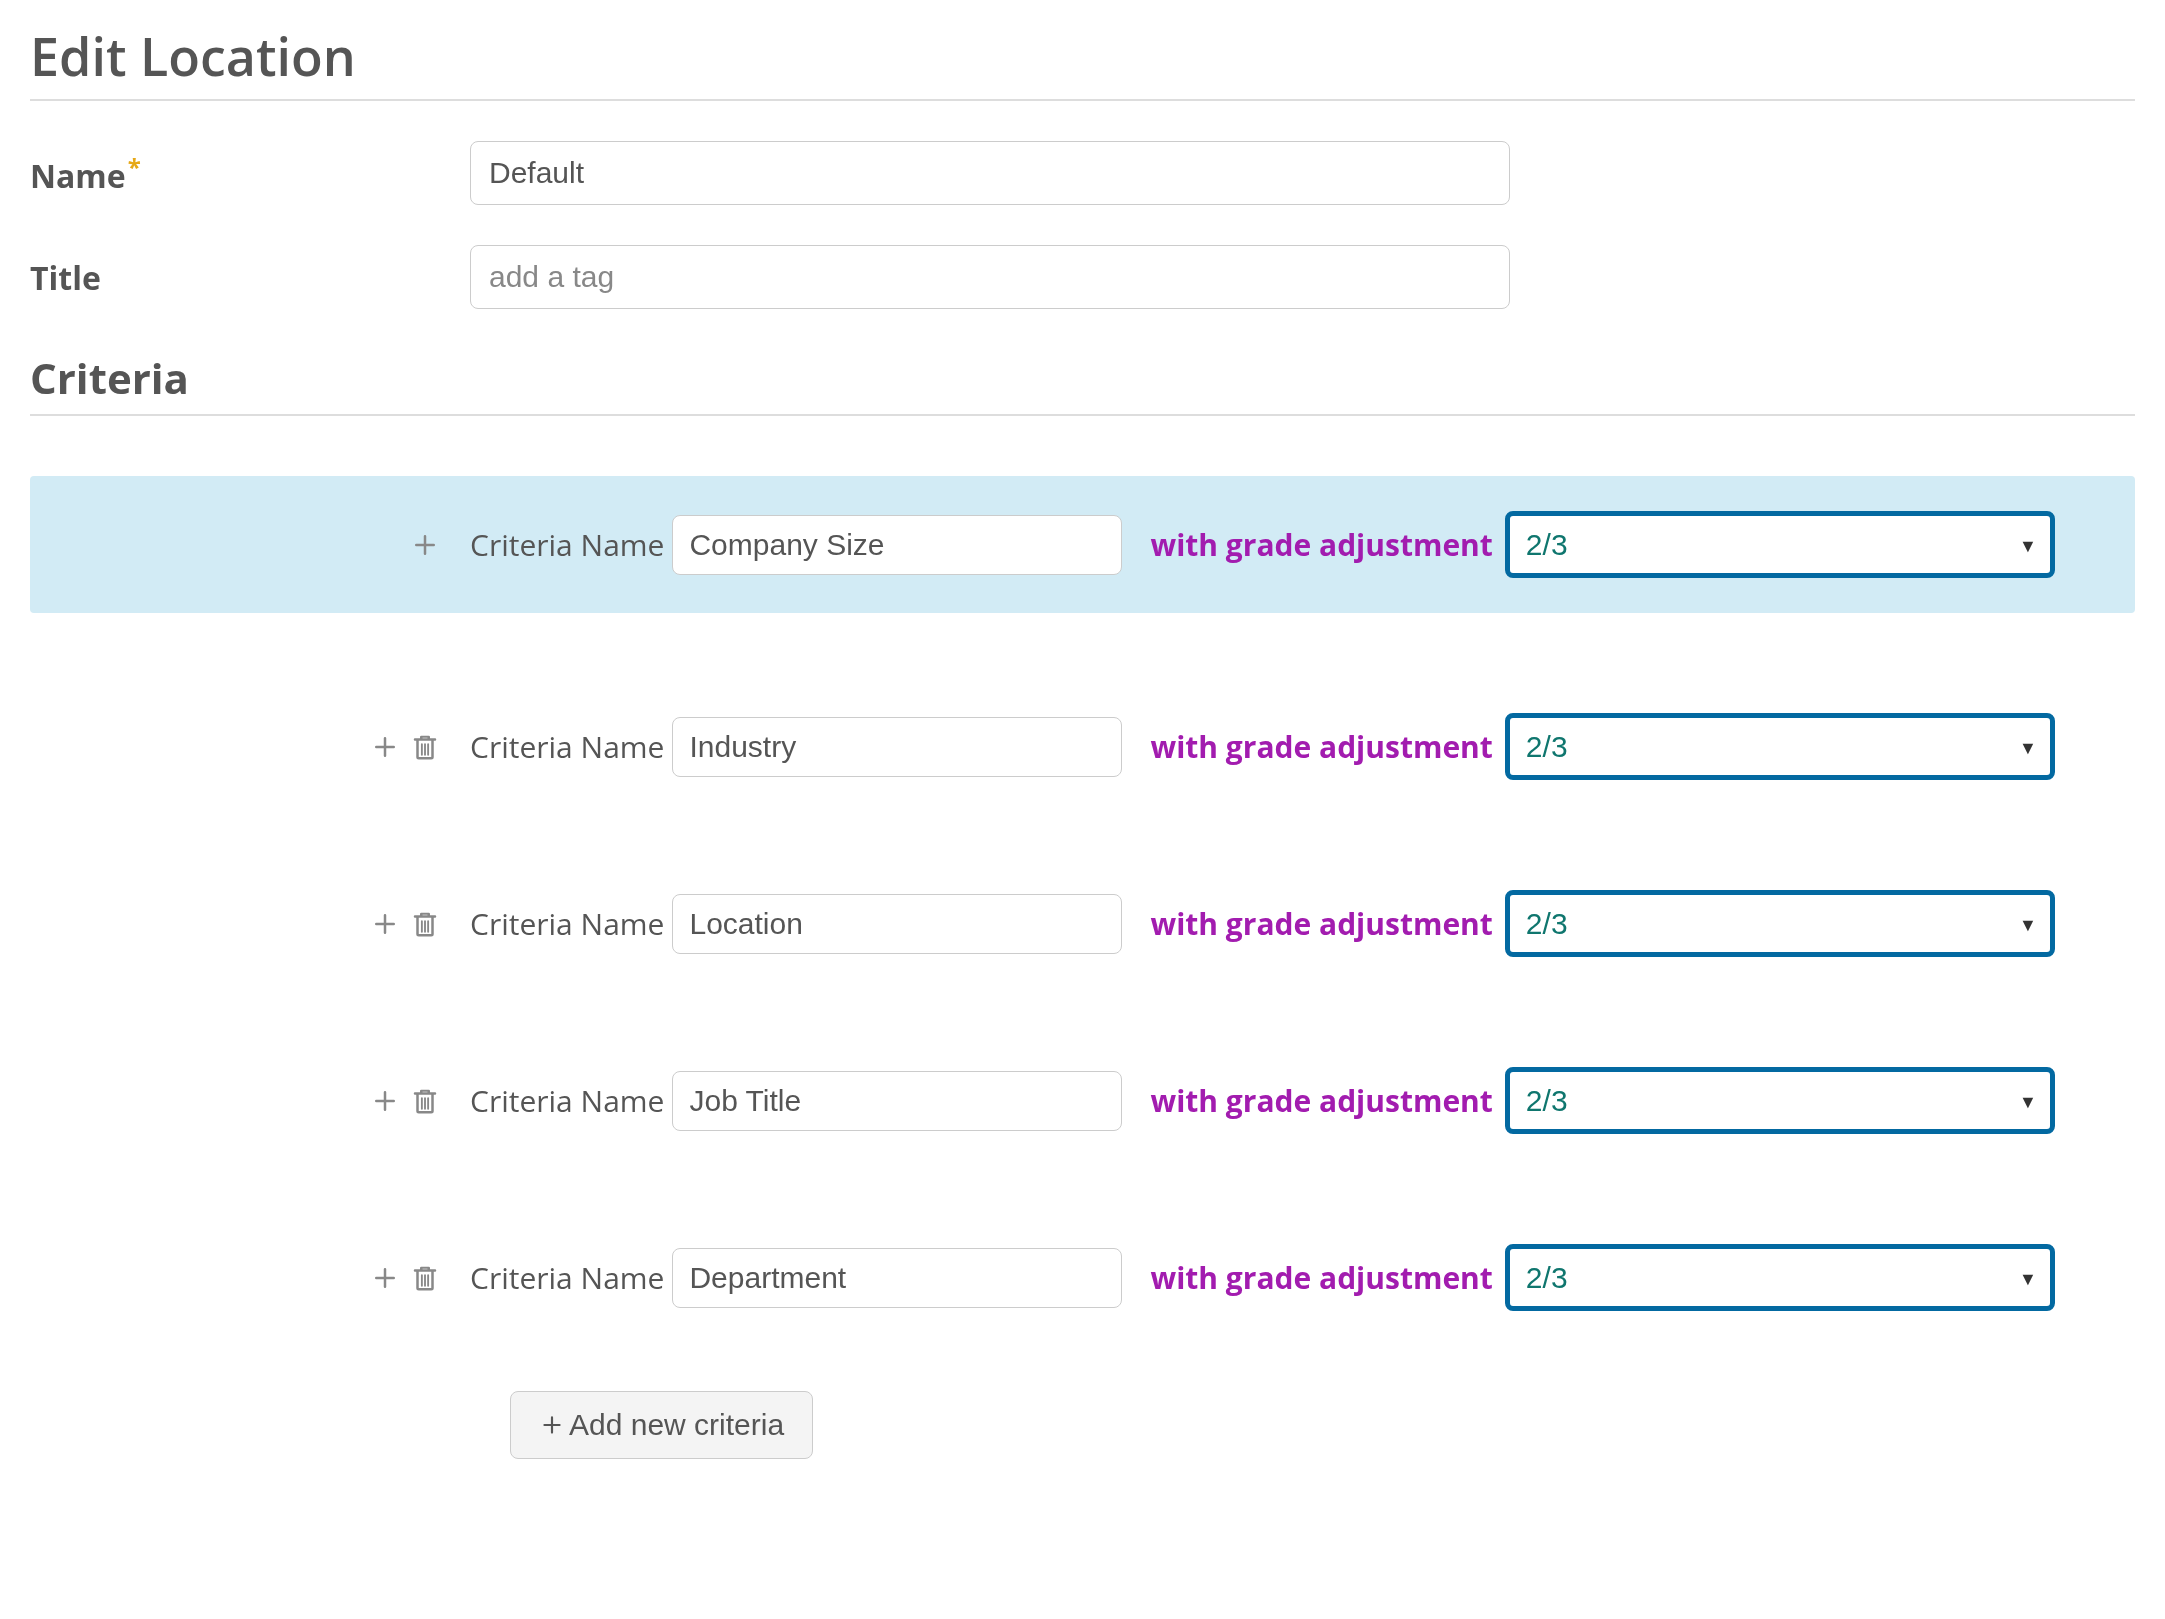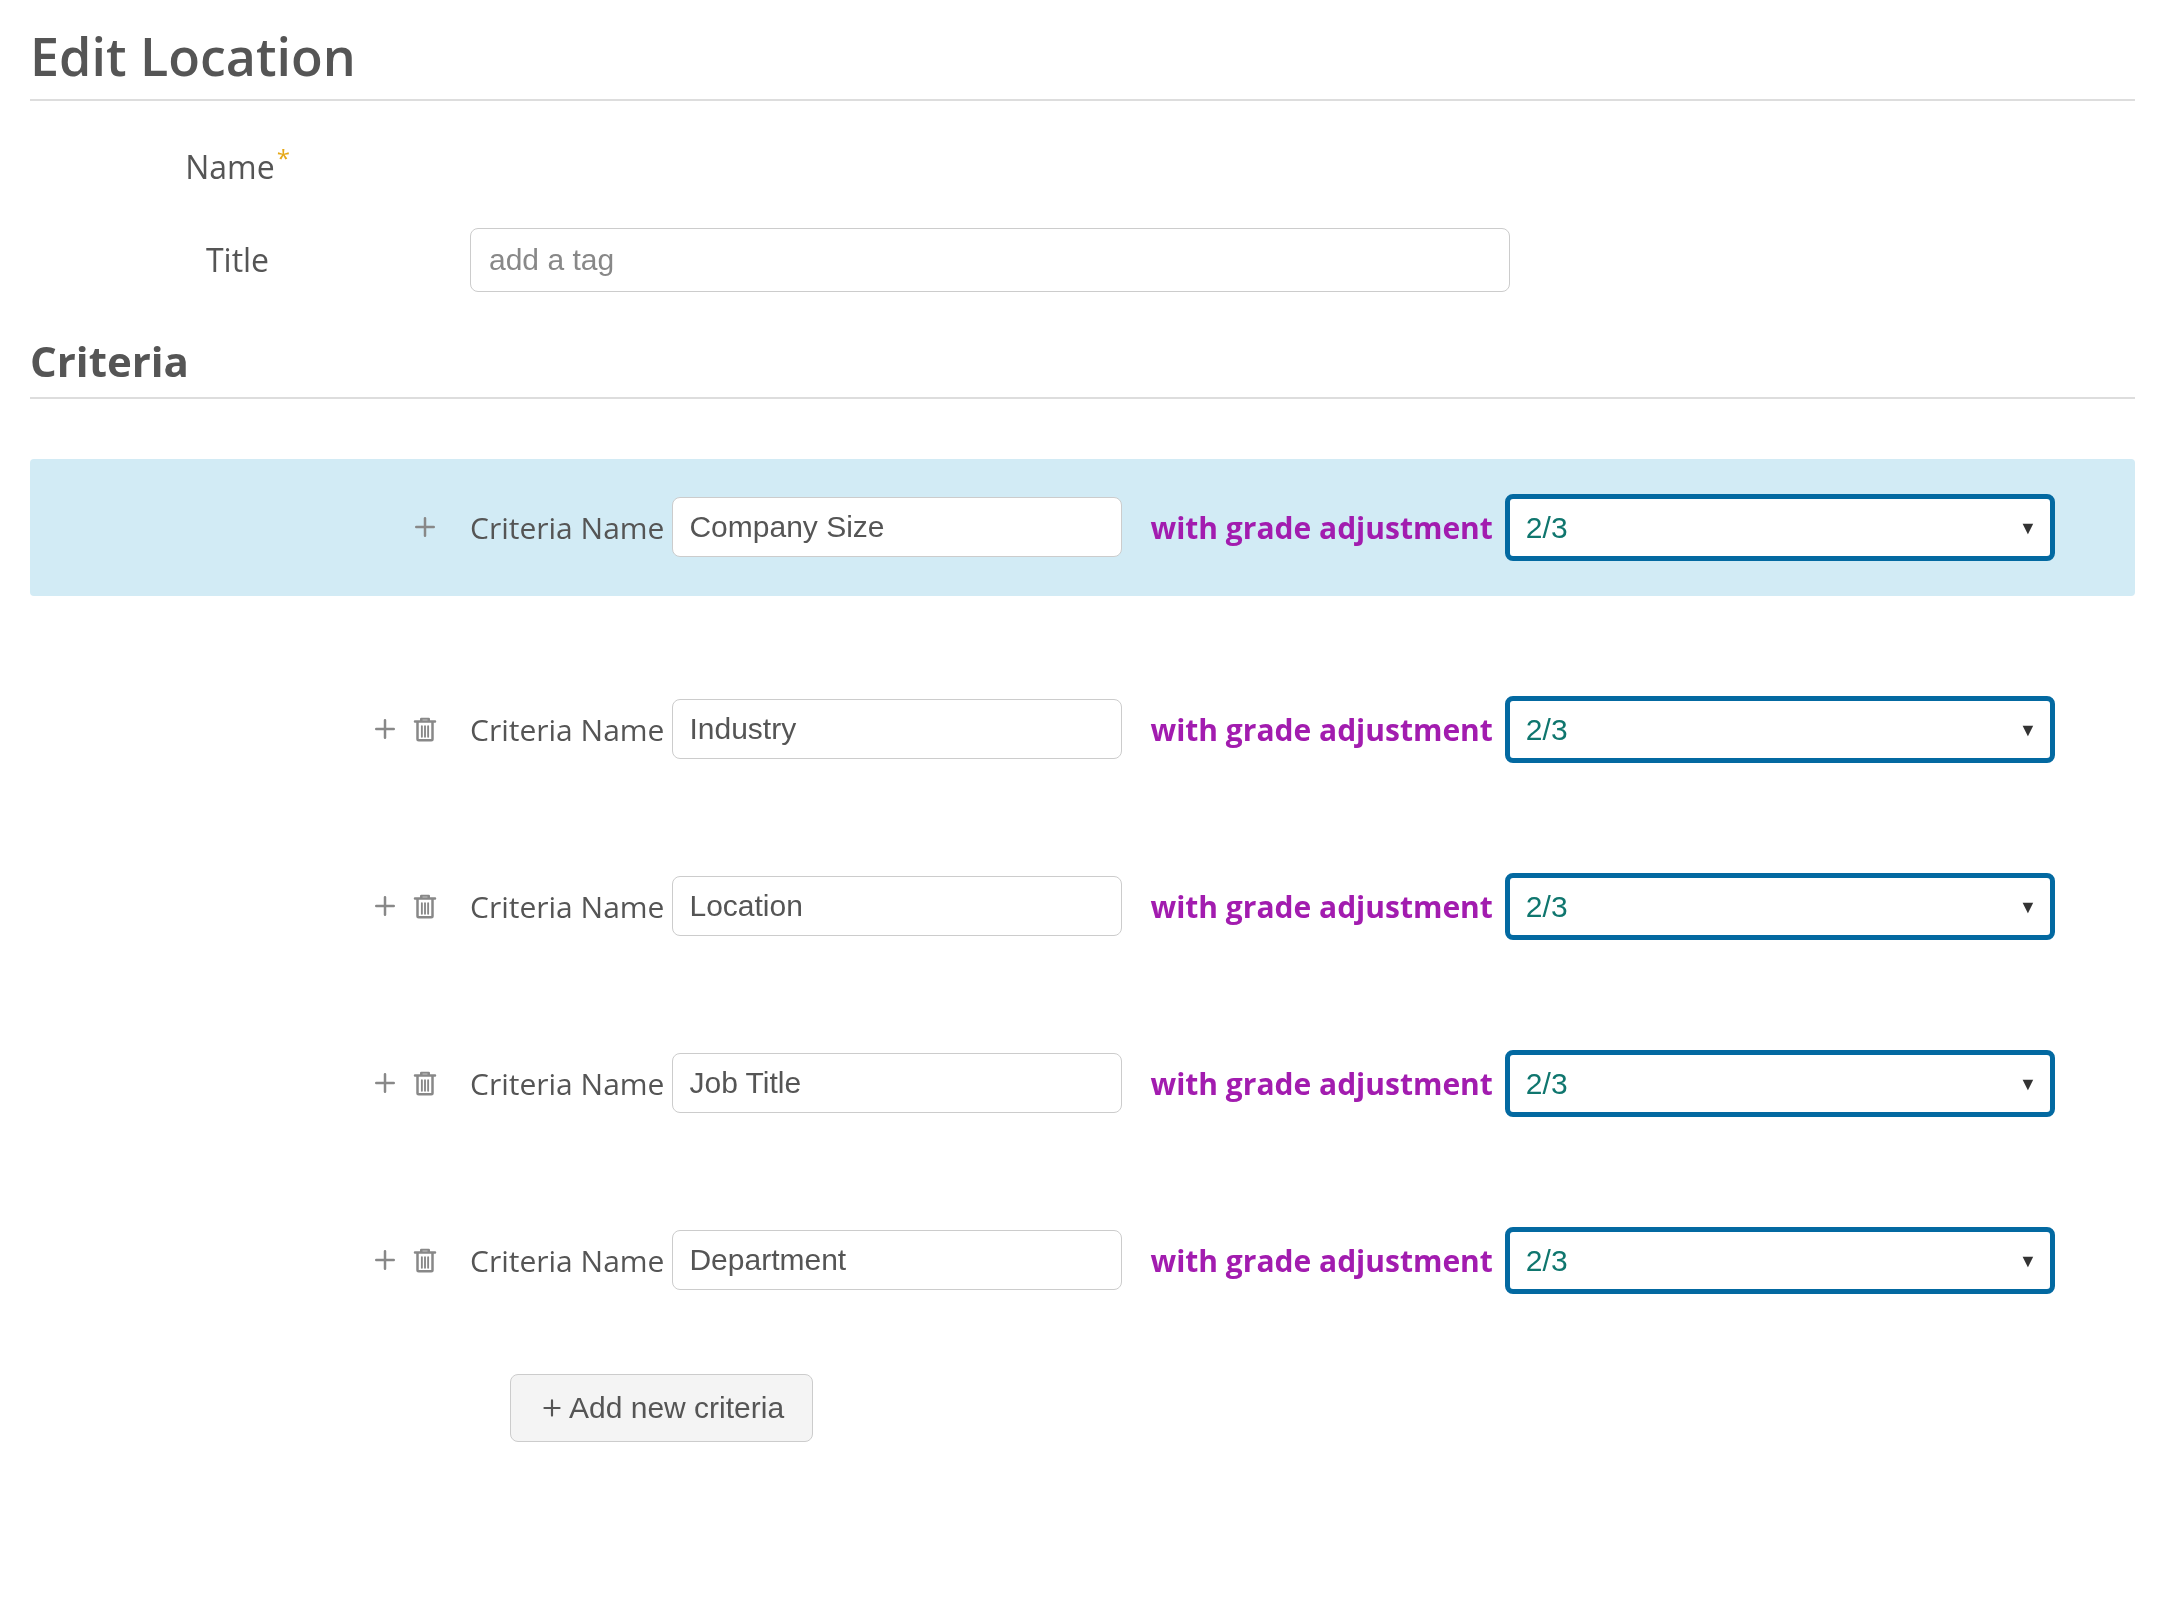--- a/index.html
+++ b/index.html
@@ -25,25 +25,25 @@
       border-top: 2px solid #ddd;
       margin-bottom: 40px;
     }
     .form-row {
       display: flex;
       align-items: center;
       margin-bottom: 40px;
     }
     .form-label-col {
       width: 440px;
-      text-align: center;
+      text-align: left;
       padding-right: 25px;
       font-size: 32px;
       color: #555;
-      font-weight: 400;
+      font-weight: 700;
     }
     .required-star {
       color: #e6a817;
       font-size: 24px;
       vertical-align: super;
       margin-left: 2px;
     }
     .text-input {
       width: 1040px;
       font-size: 30px;
@@ -176,20 +176,21 @@
 </head>
 <body>
 
 <h2 class="page-title">Edit Location</h2>
 <hr class="rule">
 
 <div class="form-row">
   <div class="form-label-col">
     <span>Name</span><span class="required-star">*</span>
   </div>
+  <input type="text" class="text-input" value="Default" style="">
 </div>
 
 <div class="form-row">
   <div class="form-label-col">
     <span>Title</span>
   </div>
   <input type="text" class="text-input" placeholder="add a tag" style="">
 </div>
 
 <h3 class="section-title">Criteria</h3>

